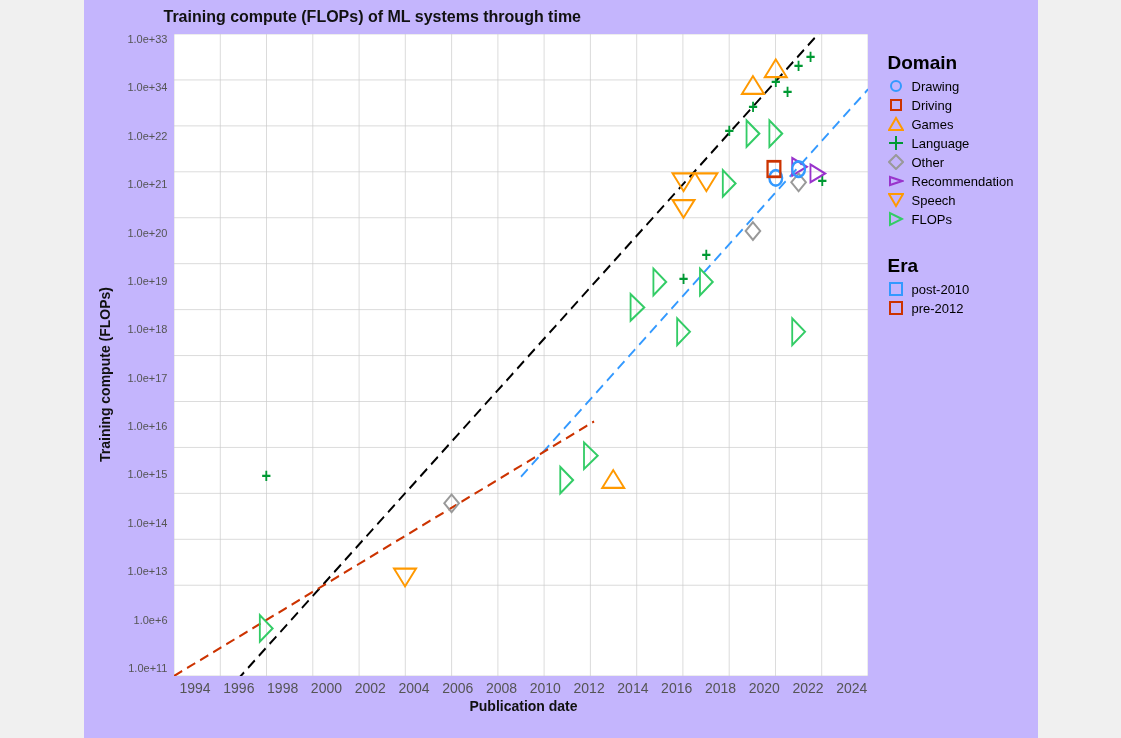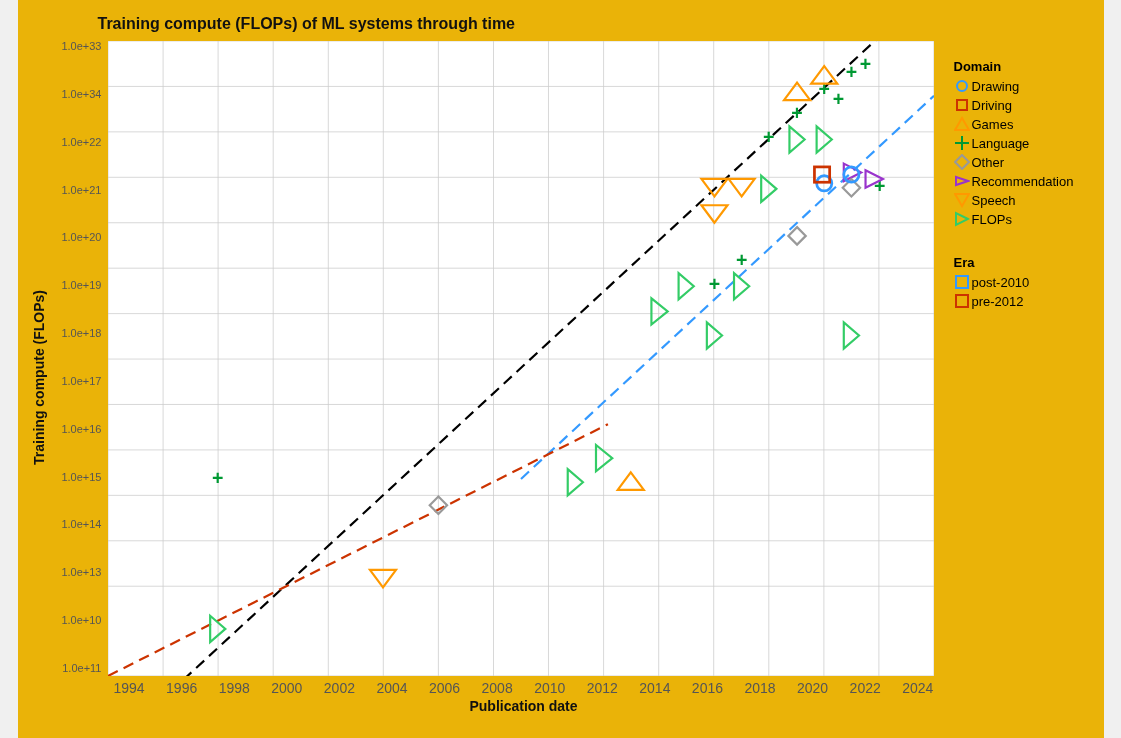--- a/index.html
+++ b/index.html
@@ -6,25 +6,25 @@
     body {
       background: #f0f0f0;
       font-family: Arial, sans-serif;
       width: 1121px;
       height: 738px;
       display: flex;
       align-items: center;
       justify-content: center;
     }
     .chart-container {
-      background: #eab308;
-      width: 1086px;
+      background: #c4b5fd;
+      width: 954px;
       height: 738px;
       position: relative;
-      padding: 15px 10px 10px 10px;
+      padding: 8px 10px 10px 10px;
     }
     .chart-title {
       font-size: 16px;
       font-weight: bold;
       color: #111;
       margin-left: 70px;
       margin-bottom: 8px;
     }
     .chart-body {
       display: flex;
@@ -113,29 +113,29 @@
       margin-left: 64px;
     }
     .legend {
       width: 160px;
       padding-left: 20px;
       padding-top: 10px;
       font-size: 13px;
     }
     .legend-section-title {
       font-weight: bold;
-      font-size: 13px;
+      font-size: 19px;
       margin-bottom: 4px;
       margin-top: 8px;
     }
     .legend-item {
       display: flex;
       align-items: center;
       margin-bottom: 3px;
-      gap: 2px;
+      gap: 8px;
     }
     .legend-symbol {
       width: 16px;
       height: 16px;
       display: flex;
       align-items: center;
       justify-content: center;
       flex-shrink: 0;
     }
   </style>
@@ -156,21 +156,21 @@
               <span class="y-tick-label">1.0e+22</span>
               <span class="y-tick-label">1.0e+21</span>
               <span class="y-tick-label">1.0e+20</span>
               <span class="y-tick-label">1.0e+19</span>
               <span class="y-tick-label">1.0e+18</span>
               <span class="y-tick-label">1.0e+17</span>
               <span class="y-tick-label">1.0e+16</span>
               <span class="y-tick-label">1.0e+15</span>
               <span class="y-tick-label">1.0e+14</span>
               <span class="y-tick-label">1.0e+13</span>
-              <span class="y-tick-label">1.0e+10</span>
+              <span class="y-tick-label">1.0e+6</span>
               <span class="y-tick-label">1.0e+11</span>
             </div>
             <div class="plot-svg-container">
               <svg viewBox="0 0 760 580" xmlns="http://www.w3.org/2000/svg" preserveAspectRatio="none">
 
                 <rect x="0" y="0" width="760" height="580" fill="white"></rect>
 
                 <line x1="0" y1="0" x2="760" y2="0" stroke="#cccccc" stroke-width="0.7"></line>
                 <line x1="0" y1="41.5" x2="760" y2="41.5" stroke="#cccccc" stroke-width="0.7"></line>
                 <line x1="0" y1="83" x2="760" y2="83" stroke="#cccccc" stroke-width="0.7"></line>

